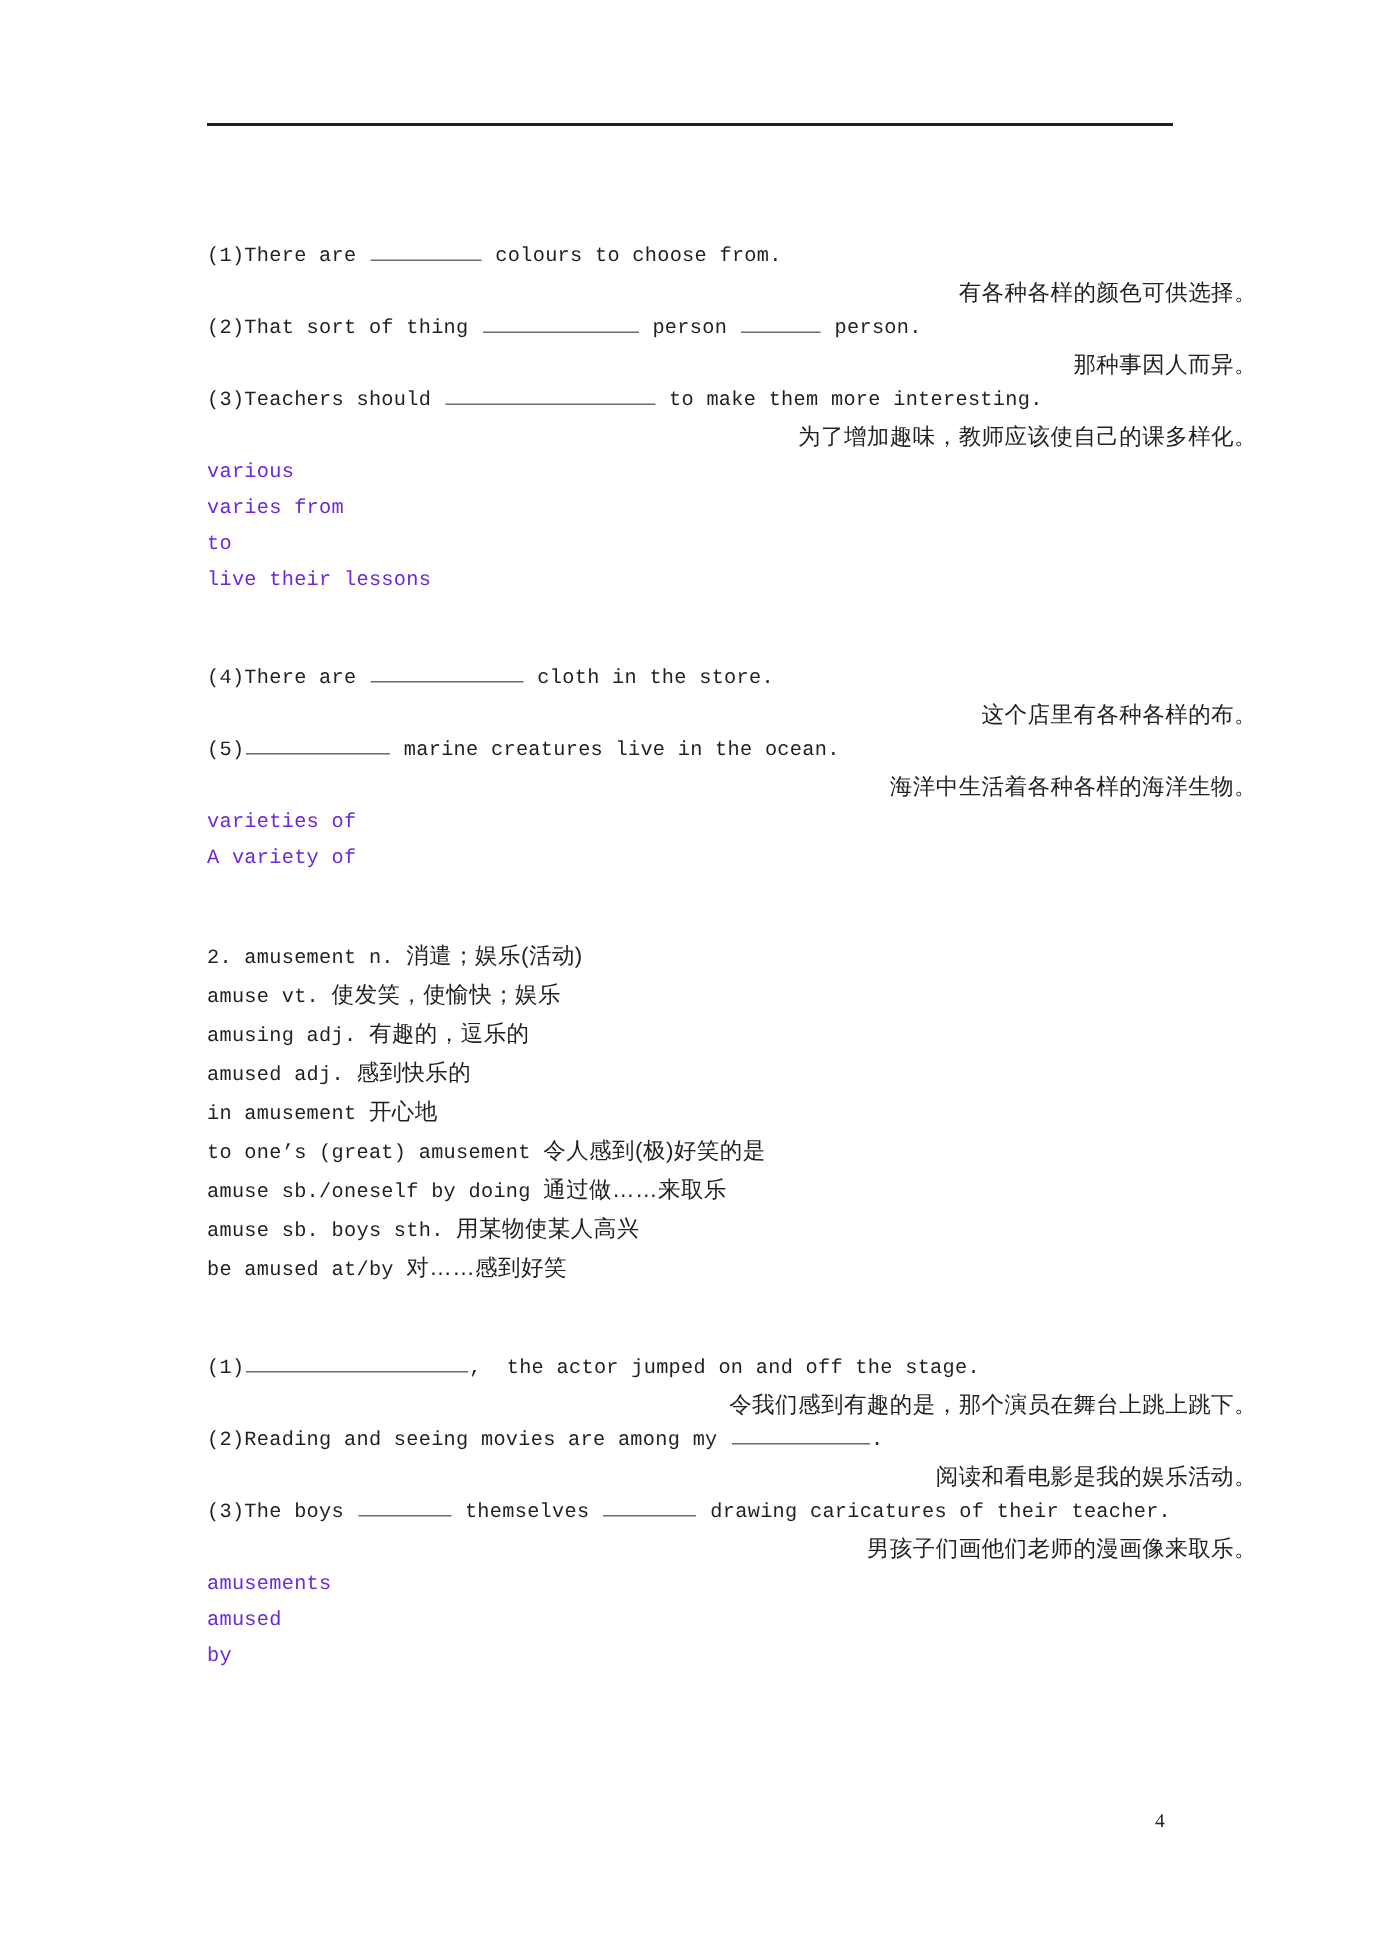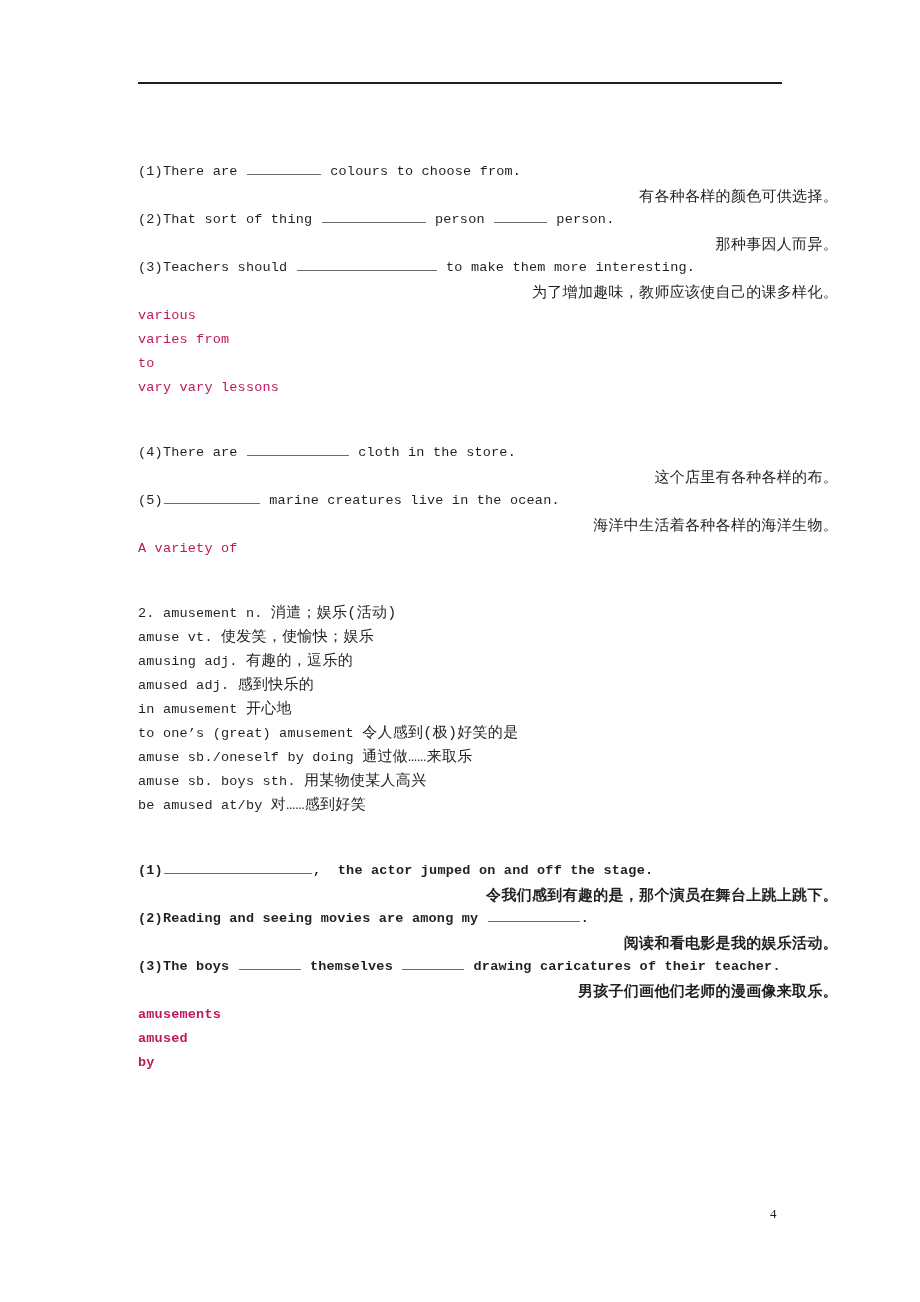--- a/index.html
+++ b/index.html
@@ -38,48 +38,48 @@
   .content {
     position: absolute;
     left: 138px;
     top: 160px;
     width: 700px;
   }
 
   .block {
     margin: 0 0 41px 0;
   }
-  .block:last-child { margin-bottom: 0; font-weight: bold; }
+  .block:last-child { margin-bottom: 0; }
 
   .line {
     font-size: 13.5px;
     line-height: 24px;
     letter-spacing: 0.2px;
     white-space: pre;
     min-height: 24px;
   }
 
   
   .line.cn {
     font-family: "Liberation Serif", "DejaVu Serif", serif;
     font-size: 15px;
     letter-spacing: 0.3px;
     text-align: right;
   }
 
   
   .cnrun {
-    font-family: Liberation Mono, monospace;
+    font-family: Liberation Sans, sans-serif;
     font-size: 15px;
     letter-spacing: 0.3px;
     text-align: right;
   }
 
   .line.answer {
-    color: #be185d;
+    color: #6d28d9;
   }
 
   
   .blank {
     display: inline-block;
     border-bottom: 1px solid #6b6b6b;
     height: 13px;
     vertical-align: baseline;
     margin: 0 1px;
   }
@@ -114,27 +114,28 @@
       <div class="block">
         <div class="line"><span>(1)There are </span><span class="blank w1"></span><span> colours to choose from.</span></div>
         <div class="line cn">有各种各样的颜色可供选择。</div>
         <div class="line"><span>(2)That sort of thing </span><span class="blank w2"></span><span> person </span><span class="blank w3"></span><span> person.</span></div>
         <div class="line cn">那种事因人而异。</div>
         <div class="line"><span>(3)Teachers should </span><span class="blank w4"></span><span> to make them more interesting.</span></div>
         <div class="line cn">为了增加趣味，教师应该使自己的课多样化。</div>
         <div class="line answer">various</div>
         <div class="line answer">varies from</div>
         <div class="line answer">to</div>
-        <div class="line answer">vary vary lessons</div>
+        <div class="line answer">live their lessons</div>
       </div>
       <div class="block">
         <div class="line"><span>(4)There are </span><span class="blank w5"></span><span> cloth in the store.</span></div>
         <div class="line cn">这个店里有各种各样的布。</div>
         <div class="line"><span>(5)</span><span class="blank w6"></span><span> marine creatures live in the ocean.</span></div>
         <div class="line cn">海洋中生活着各种各样的海洋生物。</div>
+        <div class="line answer">varieties of</div>
         <div class="line answer">A variety of</div>
       </div>
       <div class="block">
         <div class="line"><span>2. amusement n. </span><span class="cnrun">消遣；娱乐(活动)</span></div>
         <div class="line"><span>amuse vt. </span><span class="cnrun">使发笑，使愉快；娱乐</span></div>
         <div class="line"><span>amusing adj. </span><span class="cnrun">有趣的，逗乐的</span></div>
         <div class="line"><span>amused adj. </span><span class="cnrun">感到快乐的</span></div>
         <div class="line"><span>in amusement </span><span class="cnrun">开心地</span></div>
         <div class="line"><span>to one’s (great) amusement </span><span class="cnrun">令人感到(极)好笑的是</span></div>
         <div class="line"><span>amuse sb./oneself by doing </span><span class="cnrun">通过做……来取乐</span></div>

